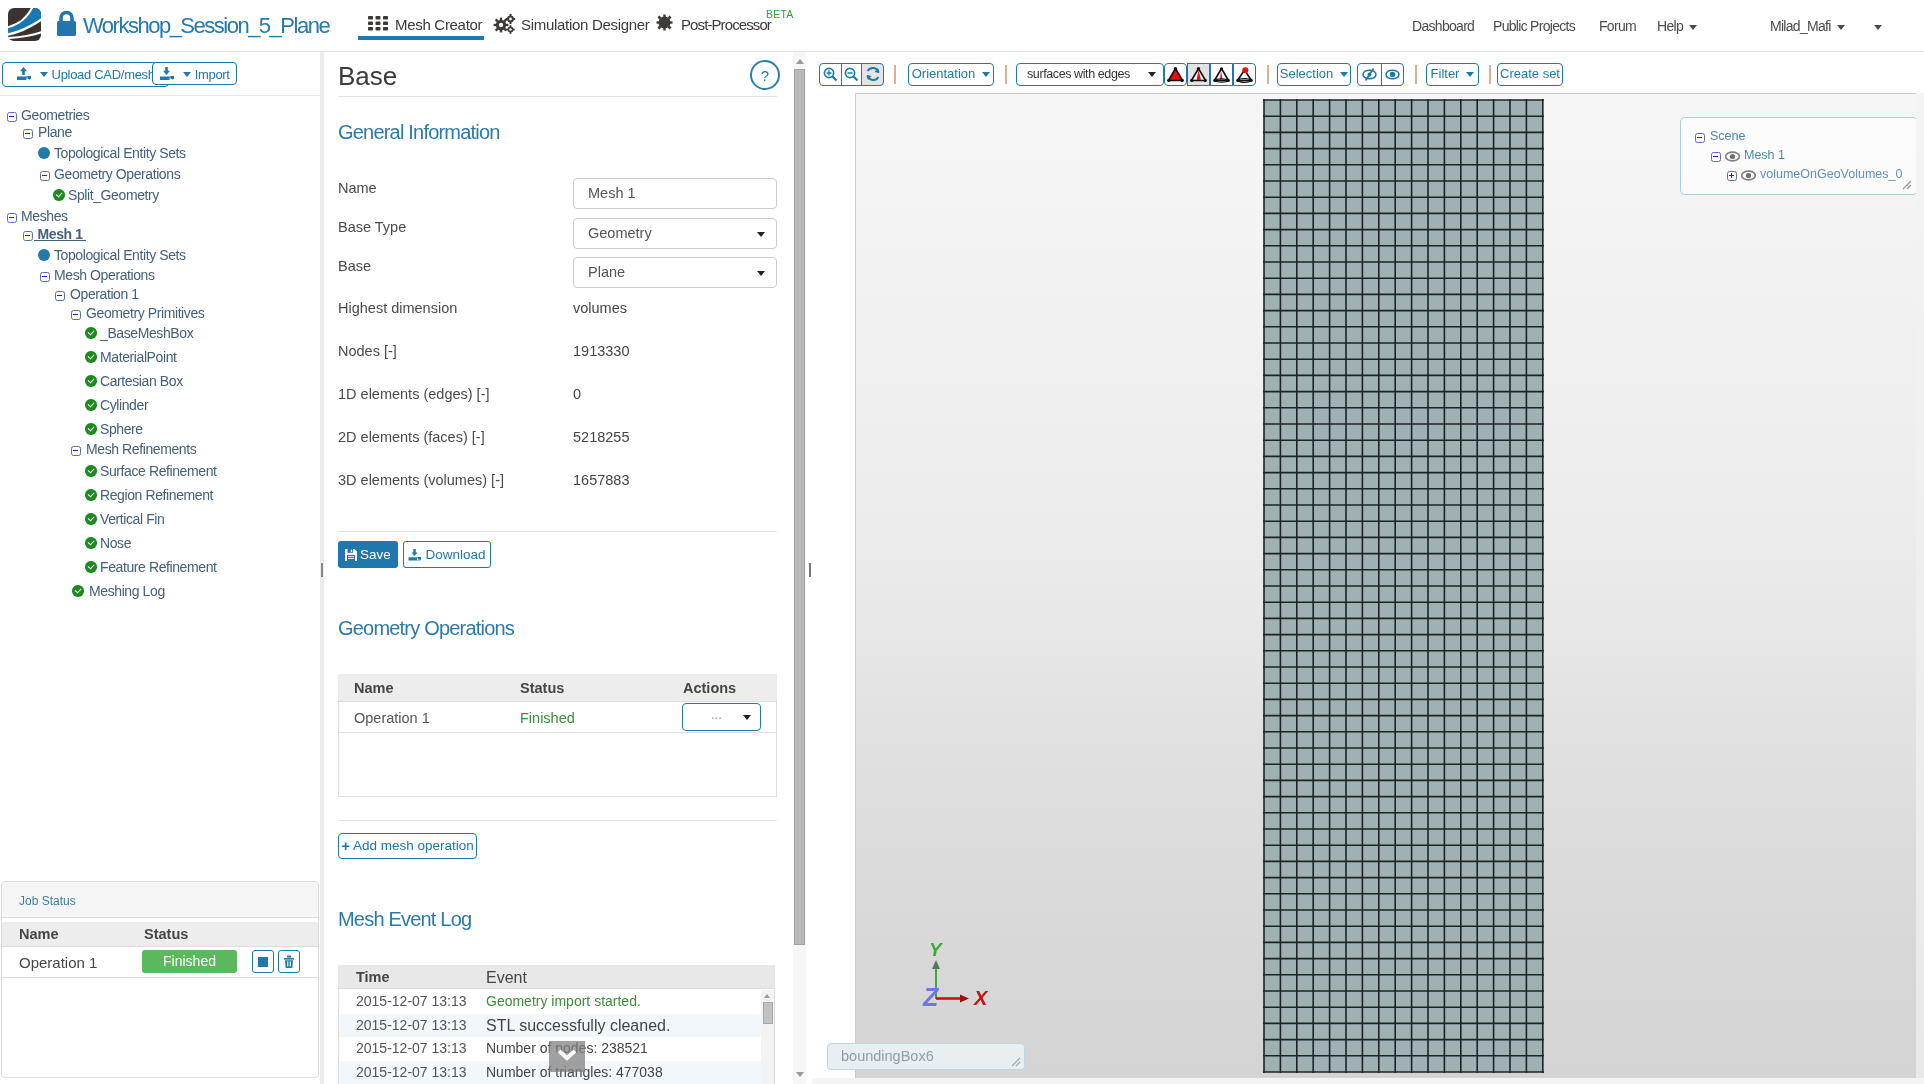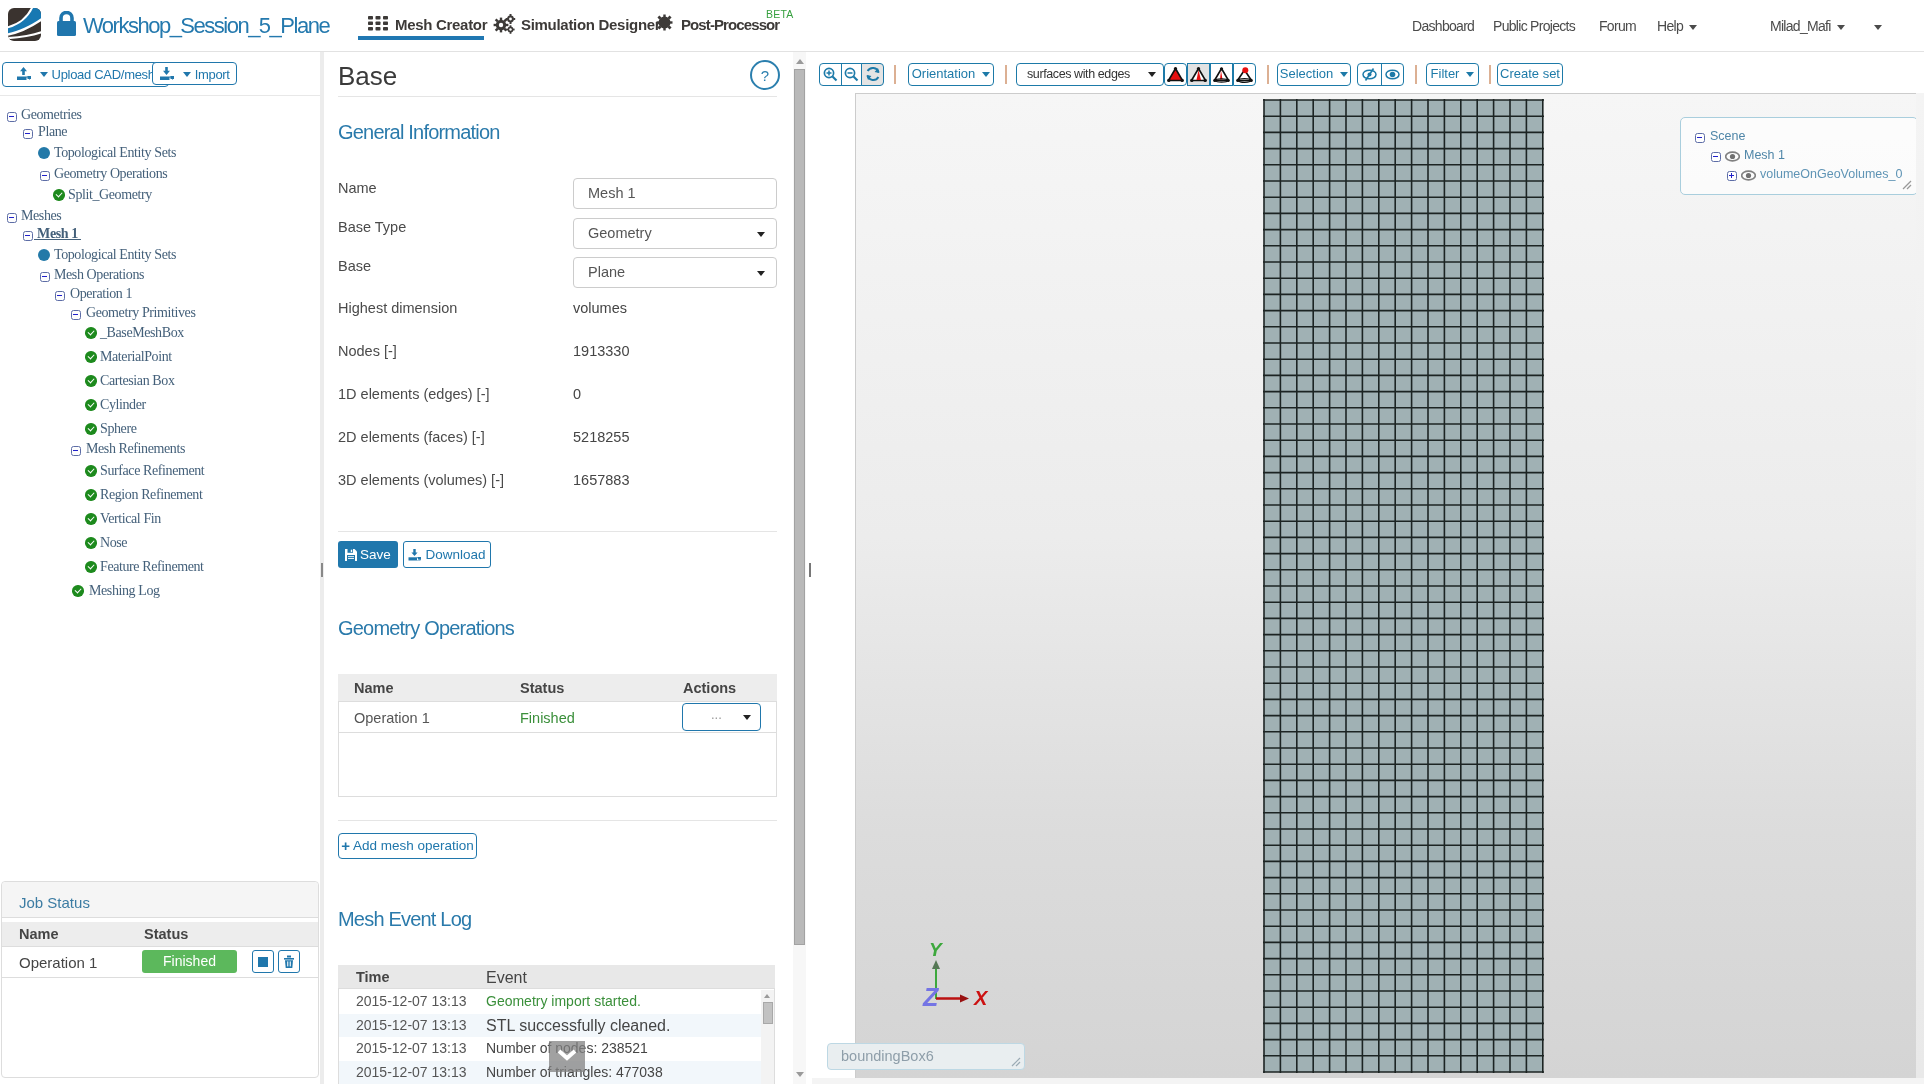--- a/index.html
+++ b/index.html
@@ -8,27 +8,27 @@
 .abs { position:absolute; }
 #page { position:relative; width:1924px; height:1084px; }
 
 
 #navbar { position:absolute; left:0; top:0; width:1924px; height:52px; background:#fff;
   border-bottom:1px solid #e2e2e2; z-index:30; }
 .navlink { position:absolute; top:0; height:52px; line-height:52px; font-size:14px; letter-spacing:-0.7px; color:#4b4b4b; }
 .caret { display:inline-block; width:0; height:0; border-left:4.5px solid transparent;
   border-right:4.5px solid transparent; border-top:5px solid #4b4b4b; vertical-align:middle; margin-left:6px; }
 #title { position:absolute; left:83px; top:13px; font-size:22px; letter-spacing:-1.5px; color:#2479ae; }
-.tabtxt { position:absolute; top:0; height:52px; line-height:49px; font-size:15px; letter-spacing:-0.3px; color:#3d3a38;font-weight:bold; }
+.tabtxt { position:absolute; top:0; height:52px; line-height:49px; font-size:15px; letter-spacing:-0.3px; color:#3d3a38; }
 
 
 #lpanel { position:absolute; left:0; top:52px; width:320px; height:1032px; background:#fff; }
 .btn-o { position:absolute; border:1px solid #2077ac; border-radius:4px; background:#fff;
   color:#2077ac; font-size:13px; letter-spacing:-0.3px; text-align:center; white-space:nowrap; }
-.tree-row { position:absolute; font-size:14px; letter-spacing:-0.4px; color:#44607a; white-space:nowrap;font-family:Liberation Serif, serif; }
+.tree-row { position:absolute; font-size:14px; letter-spacing:-0.4px; color:#44607a; white-space:nowrap; }
 .texp { position:absolute; width:9.5px; height:9.5px; border:1.4px solid #5d6da6; border-radius:2.5px;
   background:#fdfdfd; }
 .texp:after { content:""; position:absolute; left:1.2px; right:1.2px; top:2.6px; height:1.6px; background:#2121cc; }
 .tdot { position:absolute; width:12px; height:12px; border-radius:50%; background:#2379a8; }
 .tcheck { position:absolute; width:11.5px; height:11.5px; border-radius:50%; background:#1d8a1d; }
 .tcheck:after { content:""; position:absolute; left:2.6px; top:2.6px; width:5px; height:2.8px;
   border-left:1.8px solid #fff; border-bottom:1.8px solid #fff; transform:rotate(-48deg); }
 
 
 #jobpanel { position:absolute; left:1px; top:881px; width:318px; height:197px;
@@ -224,21 +224,21 @@
   <div class="tcheck" style="left:85px;top:485px"></div>
       <div class="tree-row" style="left:100px;top:483px">Nose</div>
   <div class="tcheck" style="left:85px;top:509px"></div>
       <div class="tree-row" style="left:100px;top:507px">Feature Refinement</div>
   <div class="tcheck" style="left:72px;top:533px"></div>
       <div class="tree-row" style="left:89px;top:531px">Meshing Log</div>
 </div>
 
 <div id="jobpanel">
   <div class="abs" style="left:0;top:0;width:316px;height:36px;background:#f5f5f5;border-bottom:1px solid #ddd;border-radius:4px 4px 0 0"></div>
-  <div class="abs" style="left:17px;top:12px;font-size:15px;color:#3c7ca3">Job Status</div>
+  <div class="abs" style="left:17px;top:12px;font-size:12px;color:#3c7ca3">Job Status</div>
   <div class="abs" style="left:0;top:40px;width:316px;height:25px;background:#ededed;border-bottom:1px solid #ddd"></div>
   <div class="abs" style="left:17px;top:44px;font-size:14.5px;font-weight:bold;color:#454545">Name</div>
   <div class="abs" style="left:142px;top:44px;font-size:14.5px;font-weight:bold;color:#454545">Status</div>
   <div class="abs" style="left:17px;top:72px;font-size:15px;color:#454545">Operation 1</div>
   <div class="abs" style="left:140px;top:68px;width:95px;height:23px;background:#5cb85c;border-radius:3px;color:#fff;font-size:14px;text-align:center;line-height:23px">Finished</div>
   <div class="abs" style="left:250px;top:68px;width:22px;height:23px;border:1px solid #2077ac;border-radius:3px;background:#fff">
     <div class="abs" style="left:5px;top:6px;width:10px;height:10px;background:#2077ac"></div>
       </div>
   <div class="abs" style="left:276px;top:68px;width:22px;height:23px;border:1px solid #2077ac;border-radius:3px;background:#fff">
     <svg width="12" height="13" viewBox="0 0 12 13" style="position:absolute;left:4px;top:4px">

